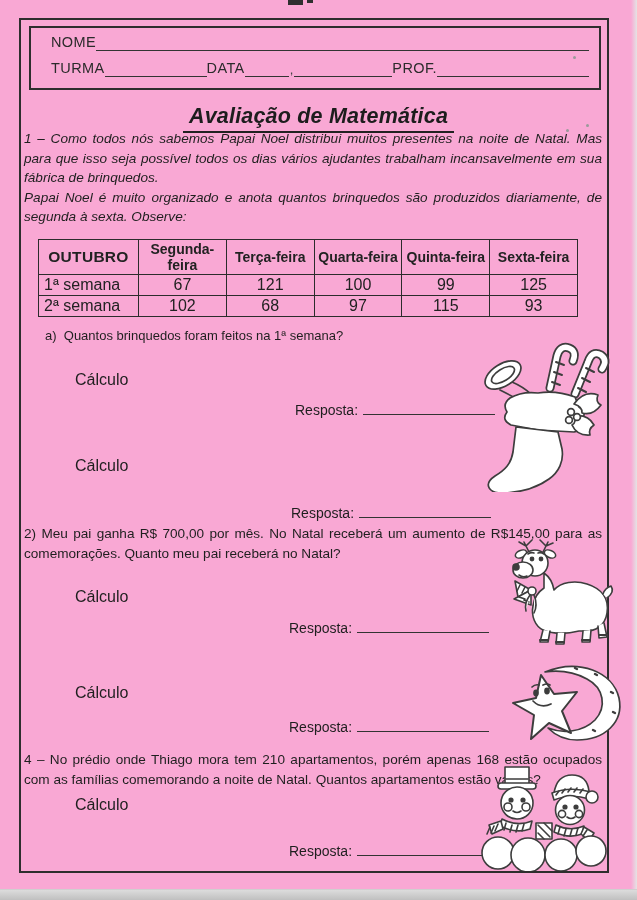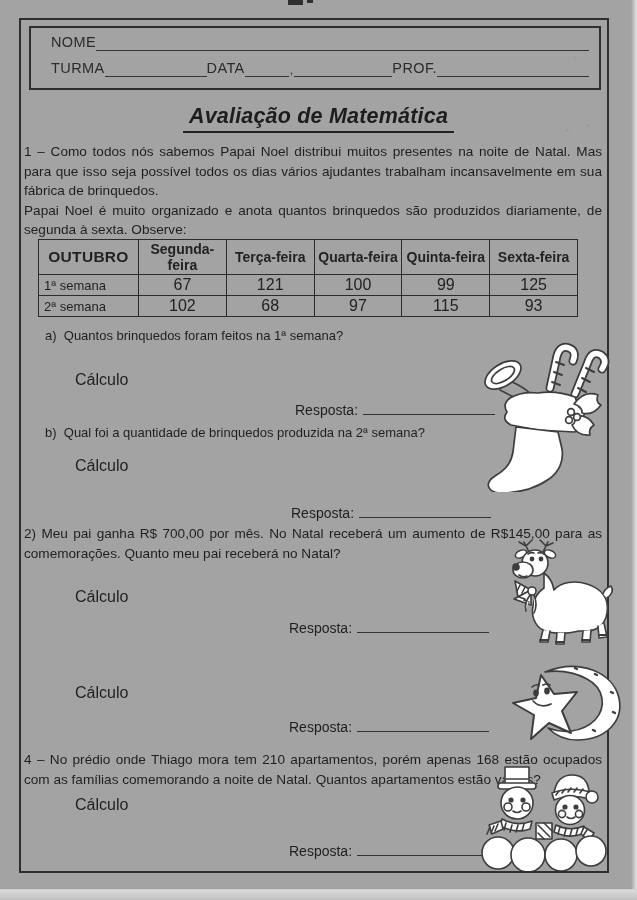--- a/index.html
+++ b/index.html
@@ -1,17 +1,17 @@
 <!DOCTYPE html>
 <html><head>
 <meta charset="utf-8">
 <style>
   html,body { margin:0; padding:0; background:#ffffff; }
   #sheet {
-    position:relative; width:637px; height:900px; background:#a3a3a3;
+    position:relative; width:637px; height:900px; background:#f9a8d4;
     font-family:"Liberation Sans", sans-serif; color:#222; overflow:hidden;
   }
   .abs { position:absolute; }
 
   
   #page-border { left:19px; top:18px; width:586px; height:851px; border:2px solid #2e2e2e; }
   #header-box  { left:29px; top:26px; width:568px; height:60px; border:2px solid #2e2e2e; }
   .hrow { position:absolute; left:20px; right:10px; display:flex; align-items:flex-end; }
   .hlabel { font-size:14.5px; letter-spacing:.4px; color:#2b2b2b; white-space:nowrap; padding-bottom:1px; }
   .hline { border-bottom:1.6px solid #333; height:14px; }
@@ -31,21 +31,21 @@
   .calc  { font-size:16px; color:#1f1f1f; }
   .resposta { font-size:14px; color:#1f1f1f; white-space:nowrap; }
   .ans-line { display:inline-block; width:132px; height:11px; border-bottom:1.6px solid #333; margin-left:5px; }
 
   
   #prod-table { left:38px; top:239px; width:540px; border-collapse:collapse; table-layout:fixed; }
   #prod-table th, #prod-table td { border:1.7px solid #2c2c2c; text-align:center; padding:1px 2px; }
   #prod-table th { font-size:14px; font-weight:bold; height:19px; }
   #prod-table th.month { font-size:15.5px; letter-spacing:.3px; }
   #prod-table td { font-size:16px; height:18px; }
-  #prod-table td.rowlabel { text-align:left; padding-left:5px; font-size:13px; }
+  #prod-table td.rowlabel { text-align:left; padding-left:5px; font-size:16px; }
 
   
   .clip { pointer-events:none; }
   .clip svg { display:block; }
 
   
   #scan-strip { left:0; top:889px; width:637px; height:11px; background:linear-gradient(#dcdcdc,#bdbdbd); border-top:1px solid #cfcfcf; }
   #right-scan-edge { left:631px; top:0; width:6px; height:889px; background:linear-gradient(90deg, rgba(0,0,0,0), #e4e4e4); }
   .smudge { background:#2f2f2f; }
   .speck { width:3px; height:3px; border-radius:50%; background:#9a9a9a; }
@@ -78,21 +78,21 @@
       <span class="hline" style="width:98px;"></span>
       <span class="hlabel">PROF.</span>
       <span class="hline fill"></span>
     </div>
   </div>
 
   <div class="abs" id="title-wrap">
     <span id="title">Avaliação de Matemática</span>
   </div>
 
-  <div class="abs para" style="top:142px;">
+  <div class="abs para" style="top:129px;font-style:italic;">
     <p style="margin:0;">1 – Como todos nós sabemos Papai Noel distribui muitos presentes na noite de Natal. Mas para que isso seja possível todos os dias vários ajudantes trabalham incansavelmente em sua fábrica de brinquedos.</p>
     <p style="margin:0;">Papai Noel é muito organizado e anota quantos brinquedos são produzidos diariamente, de segunda à sexta. Observe:</p>
   </div>
 
   <table class="abs" id="prod-table">
     <thead>
       <tr>
         <th class="month" style="width:95px;">OUTUBRO</th>
         <th>Segunda-feira</th>
         <th>Terça-feira</th>
@@ -120,21 +120,20 @@
       </tr>
     </tbody>
   </table>
 
   <div class="abs qitem" style="left:45px; top:328px;">a)  Quantos brinquedos foram feitos na 1ª semana?</div>
   <div class="abs calc" style="left:75px; top:371px;">Cálculo</div>
   <div class="abs resposta" style="left:295px; top:402px;">
     <span>Resposta:</span><span class="ans-line"></span>
   </div>
 
-  <div class="abs qitem" style="left:45px; top:425px;">b)  Qual foi a quantidade de brinquedos produzida na 2ª semana?</div>
   <div class="abs calc" style="left:75px; top:457px;">Cálculo</div>
   <div class="abs resposta" style="left:291px; top:505px;">
     <span>Resposta:</span><span class="ans-line"></span>
   </div>
 
   <div class="abs para" style="top:524px;">2) Meu pai ganha R$ 700,00 por mês. No Natal receberá um aumento de R$145,00 para as comemorações. Quanto meu pai receberá no Natal?</div>
   <div class="abs calc" style="left:75px; top:588px;">Cálculo</div>
   <div class="abs resposta" style="left:289px; top:620px;">
     <span>Resposta:</span><span class="ans-line"></span>
   </div>

